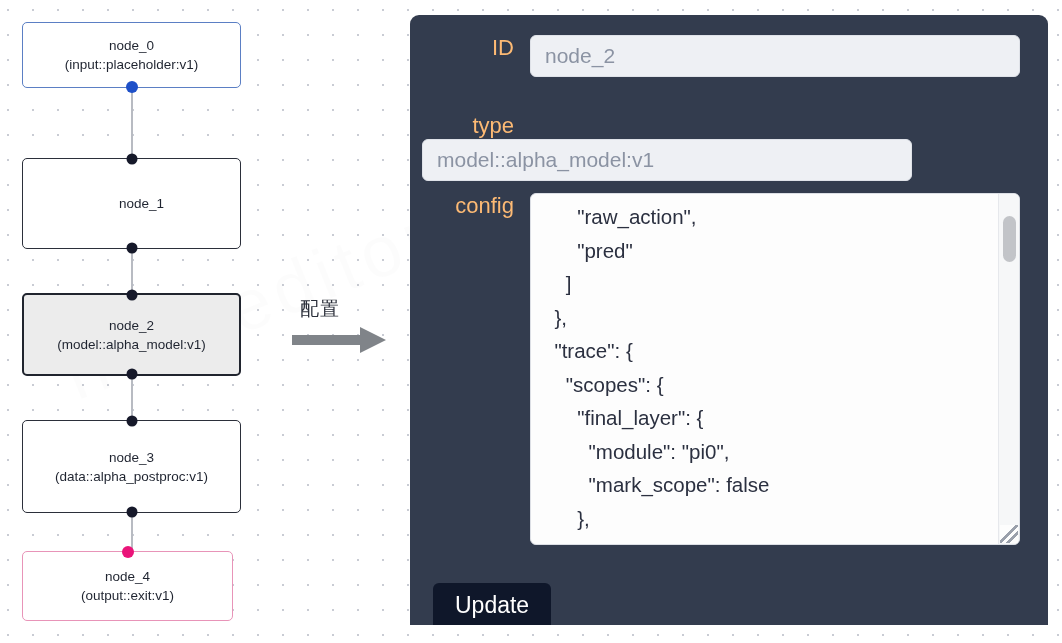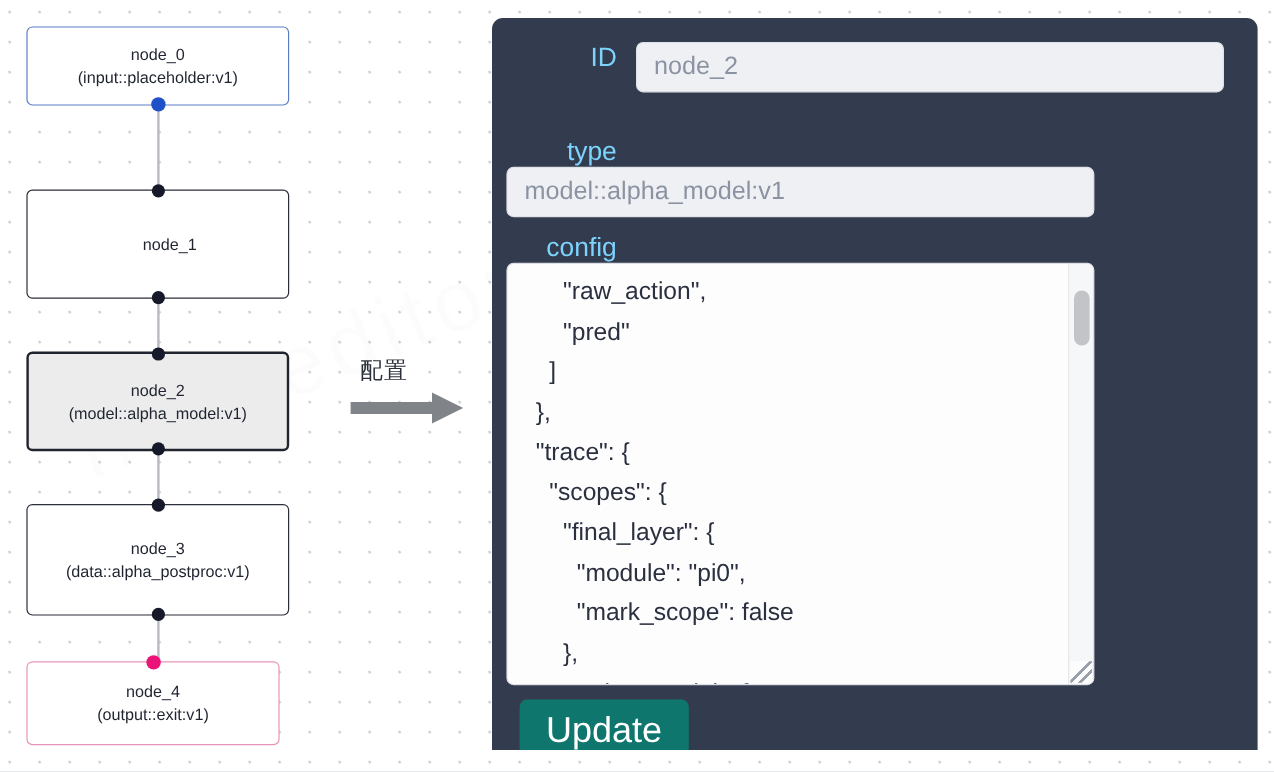--- a/index.html
+++ b/index.html
@@ -118,21 +118,21 @@
     border-radius: 9px 9px 0 0;
     z-index: 10;
     overflow: hidden;
   }
   .field-row {
     position: absolute;
     display: flex;
     align-items: flex-start;
   }
   .field-label {
-    color: #7dd3fc;
+    color: #fdba74;
     font-size: 22px;
     line-height: 26px;
     text-align: right;
     width: 108px;
     padding-right: 16px;
     box-sizing: border-box;
     user-select: none;
   }
   .text-input {
     box-sizing: border-box;
@@ -141,21 +141,21 @@
     border-radius: 6px;
     color: #8b93a3;
     font-size: 21px;
     line-height: 26px;
     padding: 7px 14px;
     width: 490px;
     font-family: "Liberation Sans", "DejaVu Sans", sans-serif;
   }
   #row-id   { left: 12px; top: 20px; }
   #row-type { left: 12px; top: 98px; flex-direction: column; }
-  #row-config { left: 12px; top: 178px; flex-direction: column; }
+  #row-config { left: 12px; top: 178px; }
 
   #config-box {
     position: relative;
     width: 490px;
     height: 352px;
     background: #fdfdfd;
     border: 1px solid #dcdfe5;
     border-radius: 6px;
     overflow: hidden;
     box-sizing: border-box;
@@ -195,25 +195,25 @@
     width: 18px; height: 18px;
     background:
       linear-gradient(135deg, transparent 44%, #9aa0ab 44%, #9aa0ab 54%, transparent 54%),
       linear-gradient(135deg, transparent 66%, #9aa0ab 66%, #9aa0ab 76%, transparent 76%);
     background-color: #fdfdfd;
   }
 
   #update-button {
     position: absolute;
     left: 23px; top: 568px;
-    background: #0f766e;
+    background: #0f172a;
     color: #ffffff;
     border: none;
     border-radius: 6px;
-    font-size: 30px;
+    font-size: 23px;
     font-family: "Liberation Sans", "DejaVu Sans", sans-serif;
     padding: 9px 22px 11px 22px;
     cursor: pointer;
   }
 </style>
 </head>
 <body>
 
 <div id="canvas">
 

